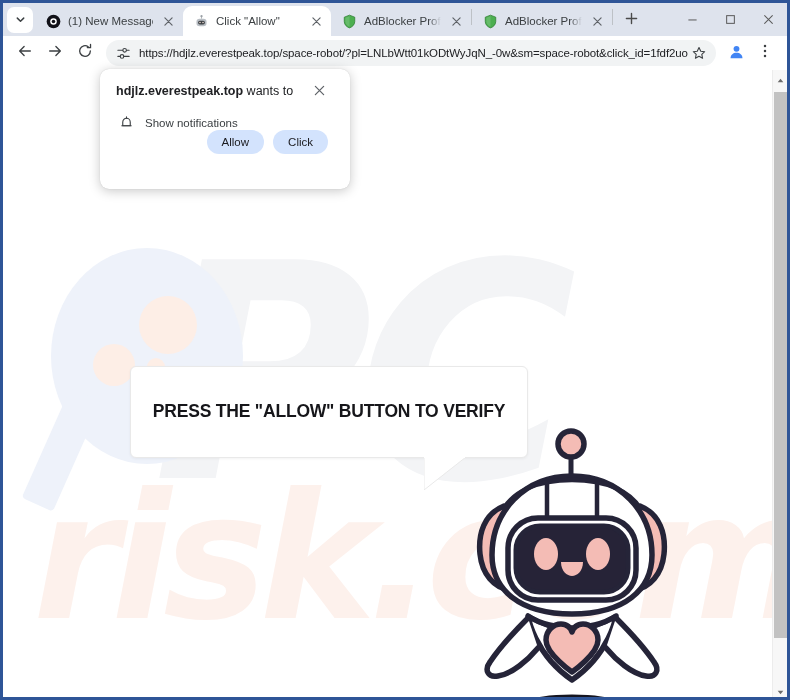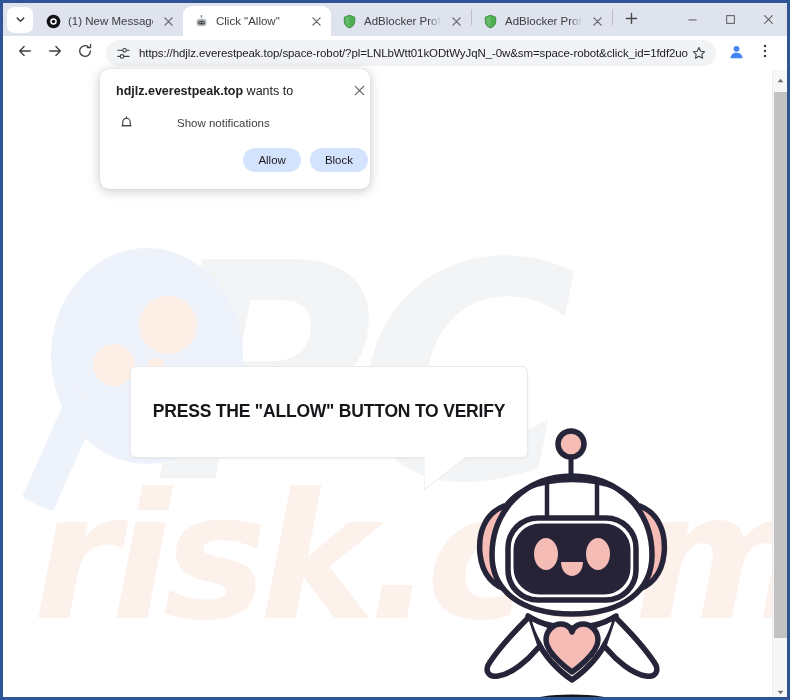--- a/index.html
+++ b/index.html
@@ -201,44 +201,44 @@
   .sb-arrow svg { width: 7px; height: 5px; }
   .sb-thumb {
     position: absolute; left: 1px; width: 13px;
     top: 22px; height: 546px;
     background: #c2c2c2; border-radius: 0;
   }
 
   
   .permdlg {
     position: absolute; left: 97px; top: 66px;
-    width: 270px; height: 120px;
+    width: 250px; height: 120px;
     background: #ffffff; border-radius: 9px;
     box-shadow: 0 2px 12px rgba(0,0,0,0.22), 0 0 1px rgba(0,0,0,0.18);
-    padding: 14px 2px 0 16px;
+    padding: 14px 22px 0 16px;
     z-index: 40;
   }
   .permdlg .hdr { display: flex; align-items: flex-start; }
   .permdlg .hdr .q {
     flex: 1 1 auto; font-size: 12.5px; color: #202124; line-height: 1.3;
   }
   .permdlg .hdr .q b { font-weight: 700; }
   .permdlg .closex {
     width: 18px; height: 18px; flex: none; margin-top: -1px;
     display: flex; align-items: center; justify-content: center; color: #5f6368;
   }
   .permdlg .closex svg { width: 11px; height: 11px; }
   .permdlg .perm {
     display: flex; align-items: center; gap: 11px;
     margin-top: 15px; padding-left: 3px;
   }
   .permdlg .perm .bell { width: 15px; height: 15px; color: #3c4043; flex: none; }
-  .permdlg .perm .ptext { font-size: 11.5px; color: #3c4043; margin-left: 32px; }
+  .permdlg .perm .ptext { font-size: 11.5px; color: #3c4043; }
   .permdlg .actions {
-    display: flex; justify-content: flex-end; gap: 9px; margin-top: 18px;
+    display: flex; justify-content: flex-end; gap: 9px; 
   }
   .permdlg .actions button {
     border: none; background: #d3e3fd; color: #1b1b1f;
     font-size: 11.5px; font-weight: 500;
     border-radius: 13px; padding: 6px 15px;
     font-family: "Liberation Sans", sans-serif;
     cursor: pointer;
   }
 </style>
 </head>
@@ -530,17 +530,17 @@
           <path d="M4 11.4 V7.6 C4 5.3 5.8 3.4 8 3.4 C10.2 3.4 12 5.3 12 7.6 V11.4 Z"></path>
           <path d="M3 11.4 H13"></path>
           <path d="M8 2 V3.4"></path>
         </svg>
       </span>
       <span class="ptext">Show notifications</span>
     </div>
 
     <div class="actions">
       <button>Allow</button>
-      <button>Block</button>
+      <button>Click</button>
     </div>
   </div>
 
 </div>
 
 </body></html>

